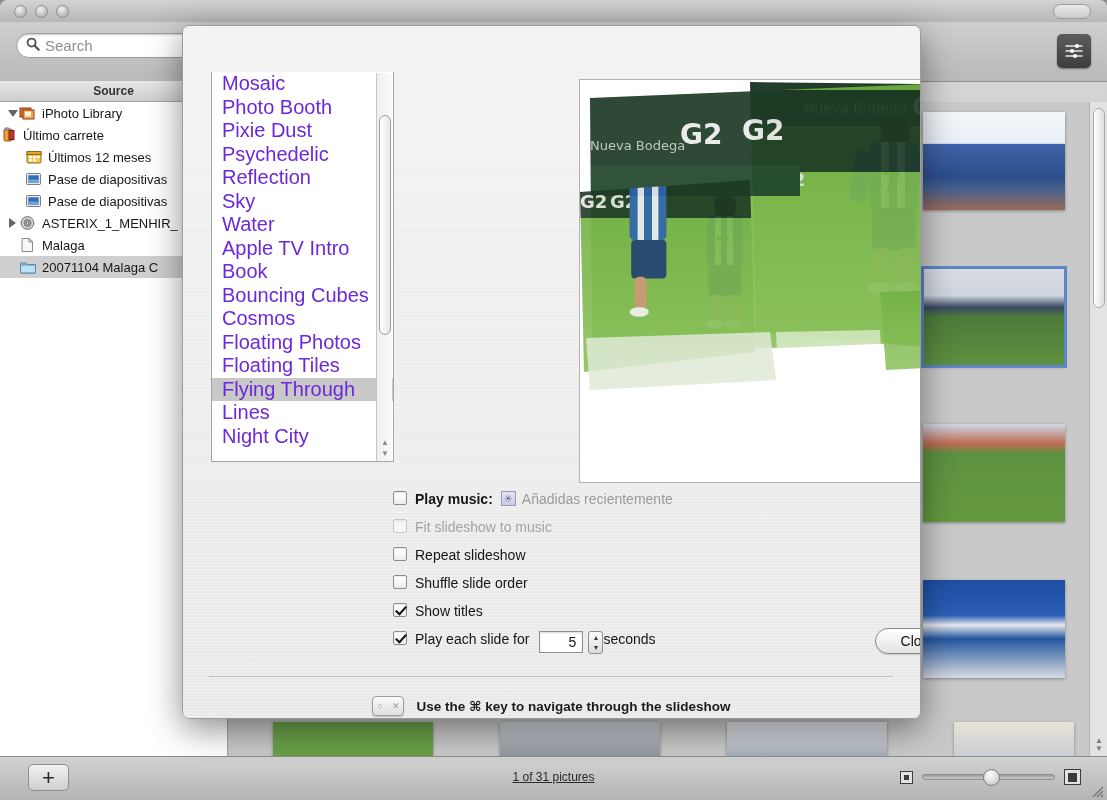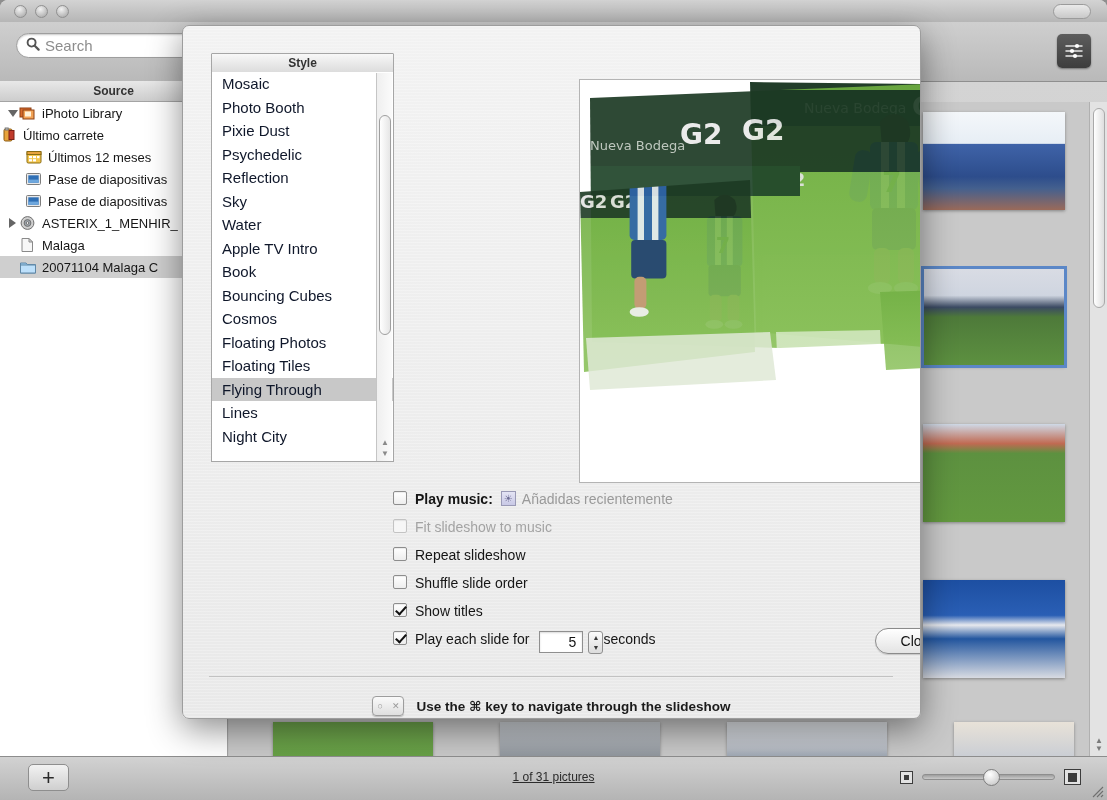--- a/index.html
+++ b/index.html
@@ -123,21 +123,21 @@
   .stylehead{
     height:20px;background:linear-gradient(#f8f8f8,#dcdcdc);
     border:1px solid #a6a6a6;border-bottom:1px solid #a6a6a6;box-sizing:border-box;
     display:flex;align-items:center;justify-content:center;font-size:12px;font-weight:bold;color:#333;
     border-radius:1px;
   }
   .stylebody{
     position:absolute;left:0;top:19px;width:183px;height:390px;
     background:#fff;border:1px solid #a6a6a6;border-top:none;box-sizing:border-box;overflow:hidden;
   }
-  .styleitem{height:23.5px;display:flex;align-items:center;padding-left:10px;font-size:15px;color:#0f172a;}
+  .styleitem{height:23.5px;display:flex;align-items:center;padding-left:10px;font-size:20px;color:#6d28d9;}
   .styleitem.sel{background:#c8c8c8;}
   .stylesb{
     position:absolute;right:1px;top:1px;width:16px;height:388px;
     background:linear-gradient(90deg,#efefef,#fbfbfb);border-left:1px solid #c5c5c5;box-sizing:border-box;
   }
   .stylesb .thumb2{position:absolute;left:2px;top:42px;width:12px;height:220px;border-radius:6px;
     background:linear-gradient(90deg,#ffffff,#e6e6e6);border:1px solid #9f9f9f;box-sizing:border-box;}
   .stylesb .arr{position:absolute;left:2px;width:12px;text-align:center;color:#8a8a8a;font-size:8px;line-height:9px;}
 
   .preview{
@@ -388,21 +388,20 @@
             <line x1="14" y1="12" x2="12" y2="14"></line>
           </g>
         </svg>
       </div>
     </div>
   </div>
 
   <div class="dialog">
 
     <div class="stylepanel">
-      <div class="stylehead">Style</div>
       <div class="stylebody">
         <div class="styleitem">
             <span>Mosaic</span>
           </div>
         <div class="styleitem">
             <span>Photo Booth</span>
           </div>
         <div class="styleitem">
             <span>Pixie Dust</span>
           </div>

